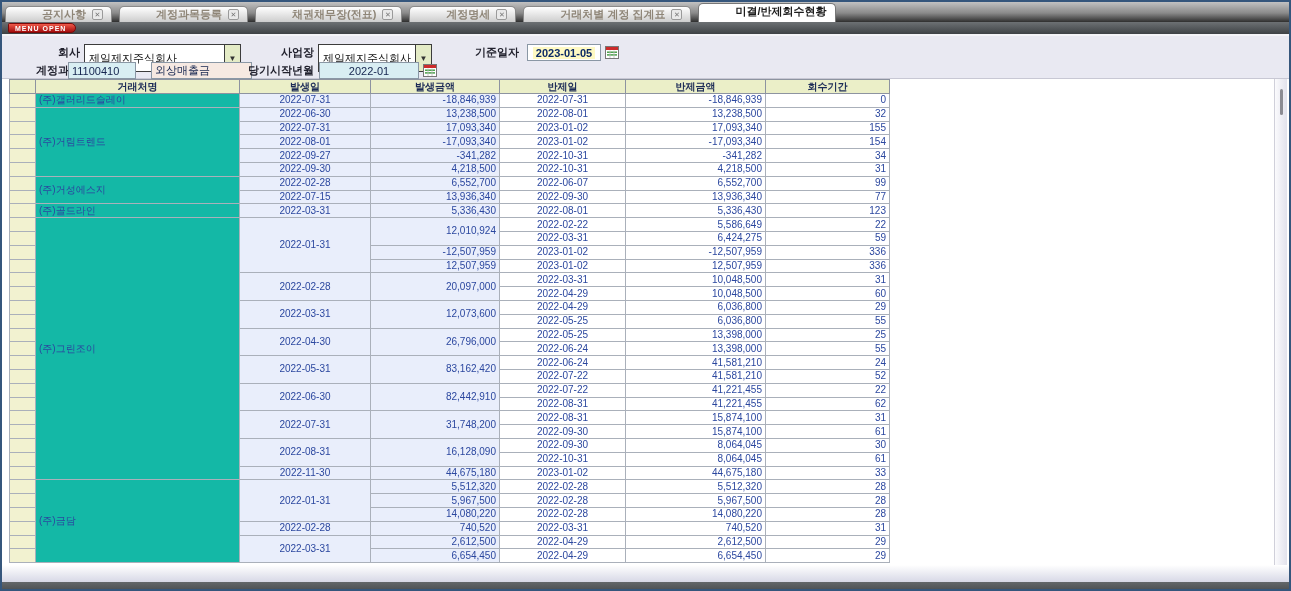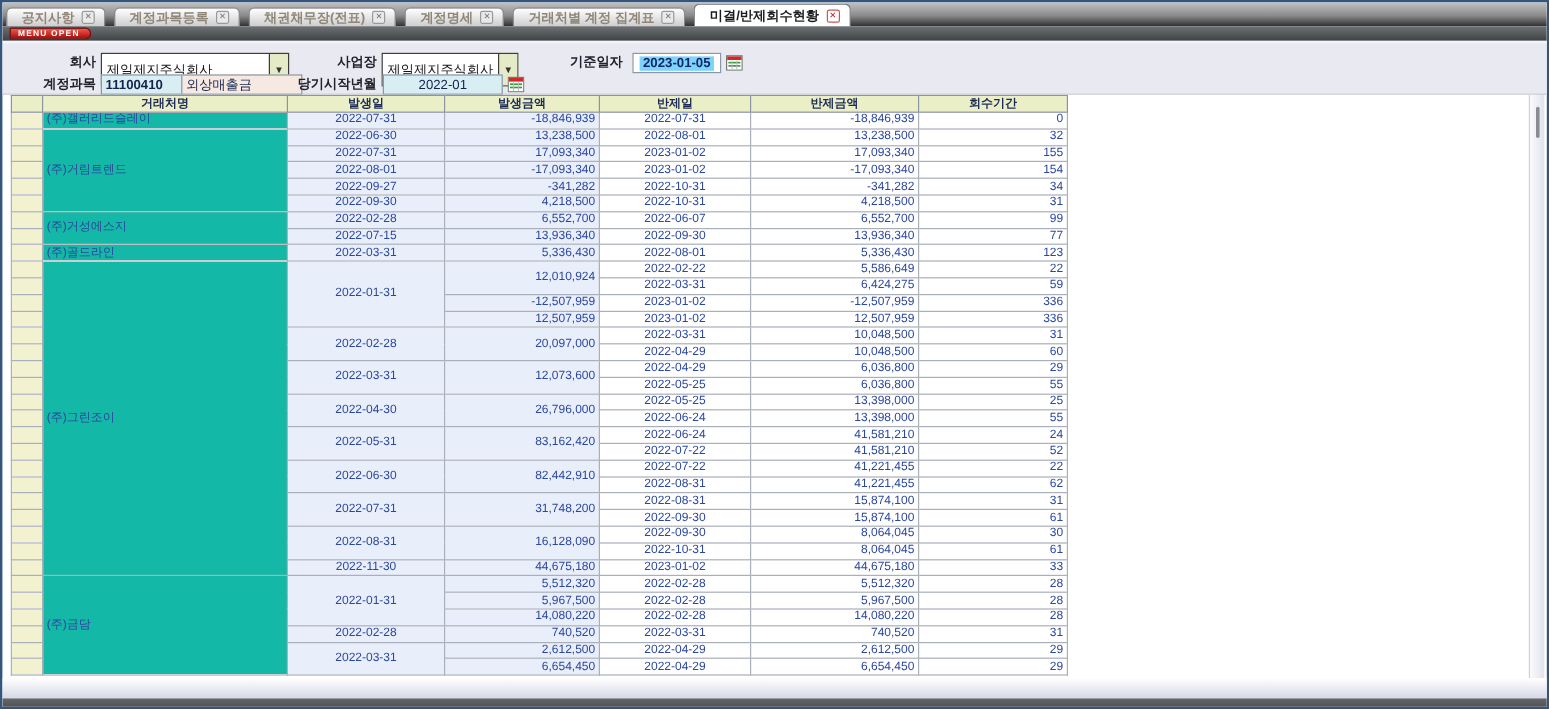--- a/index.html
+++ b/index.html
@@ -14,22 +14,22 @@
     background:linear-gradient(#c2c2c2 0%,#8a8a8a 55%,#2f2f2f 100%);
     display:flex;align-items:flex-end;padding-left:3px;
   }
   .tab{
     display:flex;align-items:center;gap:6px;
     height:16px;margin-right:7px;padding:0 8px 0 12px;
     background:linear-gradient(#ffffff,#cdcdcd);
     border:1px solid #8a8a8a;border-bottom:none;
     border-radius:5px 5px 0 0;cursor:pointer;white-space:nowrap;
   }
-  .tab .tab-label{font-size:11px;font-weight:bold;color:#8f8678;letter-spacing:0;}
-  .tab.active{height:19px;background:#ffffff;border-color:#777;}
+  .tab .tab-label{font-size:11px;font-weight:bold;color:#8f8678;letter-spacing:0;margin-left:24px;}
+  .tab.active{height:19px;background:#ffffff;border-color:#777;flex-direction:column;}
   .tab.active .tab-label{color:#1b1b1b;}
   .tab-close{
     display:inline-flex;align-items:center;justify-content:center;
     width:11px;height:11px;font-size:7px;line-height:1;
     background:#e9e9e9;border:1px solid #9a9a9a;color:#777;border-radius:2px;
   }
   .tab.active .tab-close{color:#cc1111;border-color:#cc5555;background:#fff;}
   
   .menubar{
     position:absolute;left:0;top:20px;width:100%;height:12px;
@@ -62,21 +62,21 @@
     display:flex;align-items:center;justify-content:center;
     font-size:8px;color:#333;
   }
   .tbox{
     position:absolute;height:17px;border:1px solid #8a97a5;background:#fff;
     font-size:11px;color:#14244e;display:flex;align-items:center;padding:0 3px;
   }
   .tbox.cyan{background:#d9eef3;}
   .tbox.pink{background:#f6e9e2;}
   .tbox.center{justify-content:center;}
-  .sel-text{background:#7dd3fc;color:#0c2a66;font-weight:bold;padding:0 3px;}
+  .sel-text{background:#fef9c3;color:#0c2a66;font-weight:bold;padding:0 3px;}
   .cal-btn{position:absolute;width:14px;height:14px;cursor:pointer;}
   
   .grid-area{
     position:absolute;left:2px;top:77px;width:1272px;height:486px;
     background:#ffffff;overflow:hidden;
   }
   table.grid{border-collapse:collapse;table-layout:fixed;margin-left:5px;border:1px solid #7d828c;}
   table.grid th,table.grid td{
     border:1px solid #aab0ba;overflow:hidden;white-space:nowrap;
     font-size:10px;padding:0 3px;height:13.8px;line-height:12px;
@@ -164,21 +164,21 @@
         <rect x="0.5" y="1.5" width="13" height="12" fill="#ffffff" stroke="#777"></rect>
         <rect x="1" y="2" width="12" height="3" fill="#cc2b2b"></rect>
         <rect x="2" y="6.5" width="10" height="1.4" fill="#3d9a3d"></rect>
         <rect x="2" y="9.2" width="10" height="1.4" fill="#3d9a3d"></rect>
         <line x1="5" y1="5.5" x2="5" y2="13" stroke="#bbb" stroke-width="0.8"></line>
         <line x1="9" y1="5.5" x2="9" y2="13" stroke="#bbb" stroke-width="0.8"></line>
       </svg>
     </span>
 
     <div class="flabel" style="left:18px;top:26px;width:60px;">계정과목</div>
-    <div class="tbox cyan" style="left:82px;top:26px;width:68px;font-weight:bold;">
+    <div class="tbox cyan" style="left:66px;top:26px;width:68px;">
       <span>11100410</span>
     </div>
     <div class="tbox pink" style="left:149px;top:26px;width:101px;">
       <span>외상매출금</span>
     </div>
 
     <div class="flabel" style="left:240px;top:26px;width:72px;">당기시작년월</div>
     <div class="tbox cyan center" style="left:317px;top:26px;width:100px;text-align:center;">
       <span>2022-01</span>
     </div>

